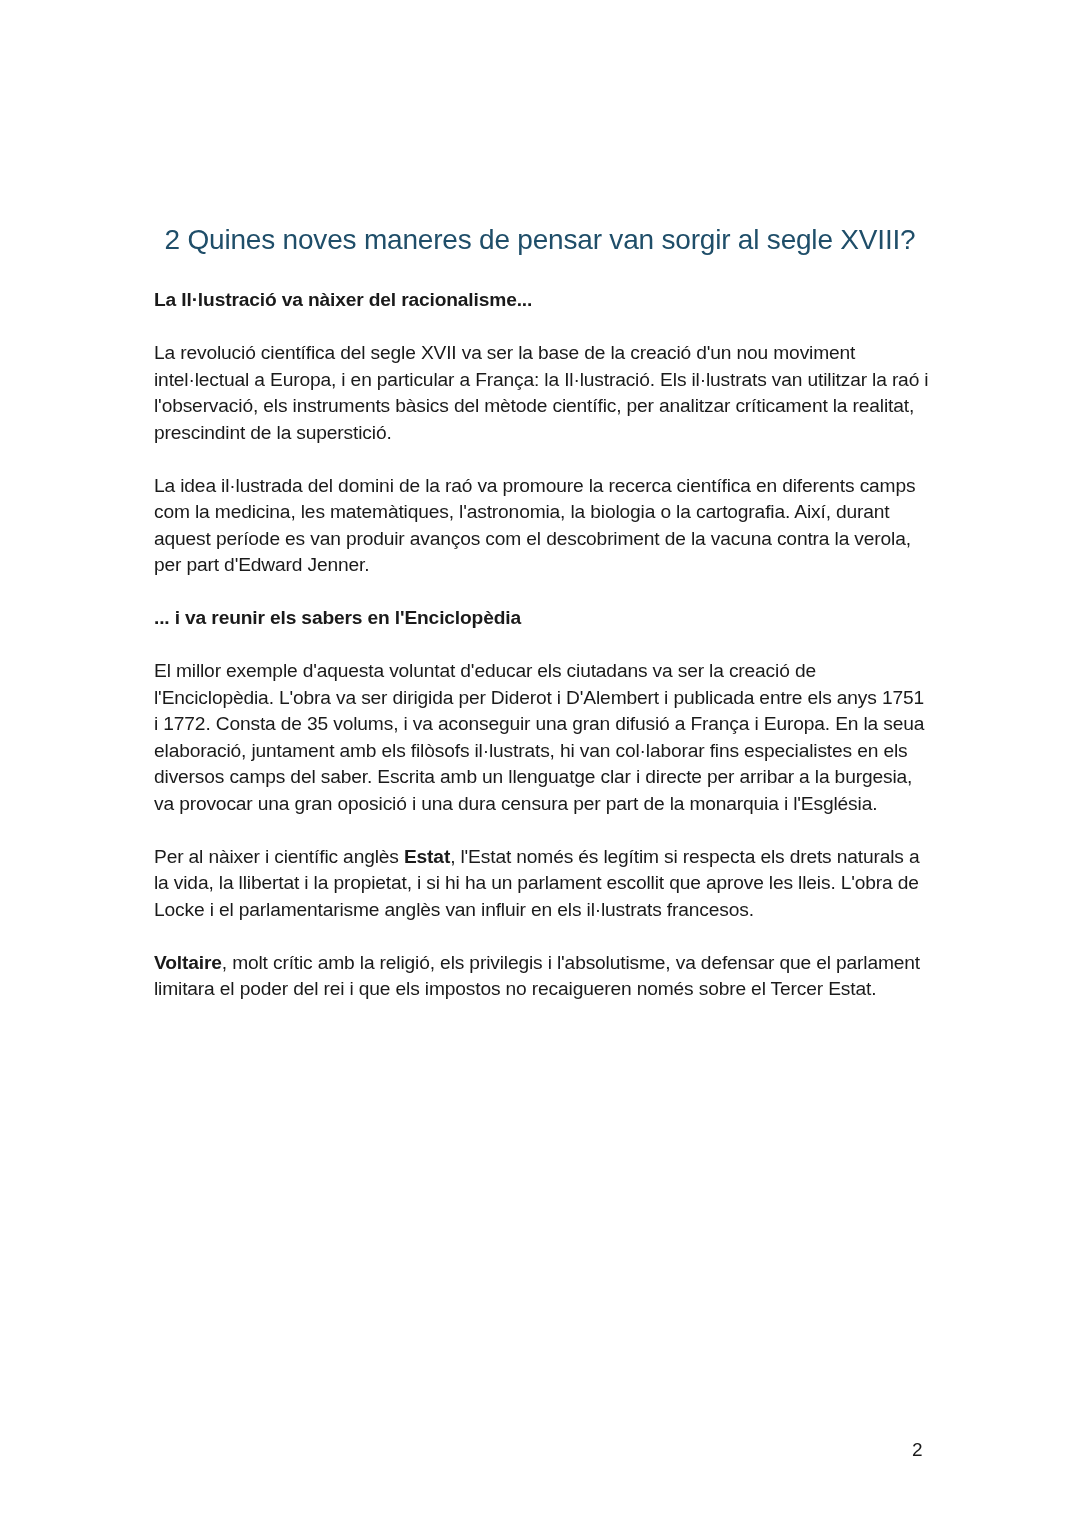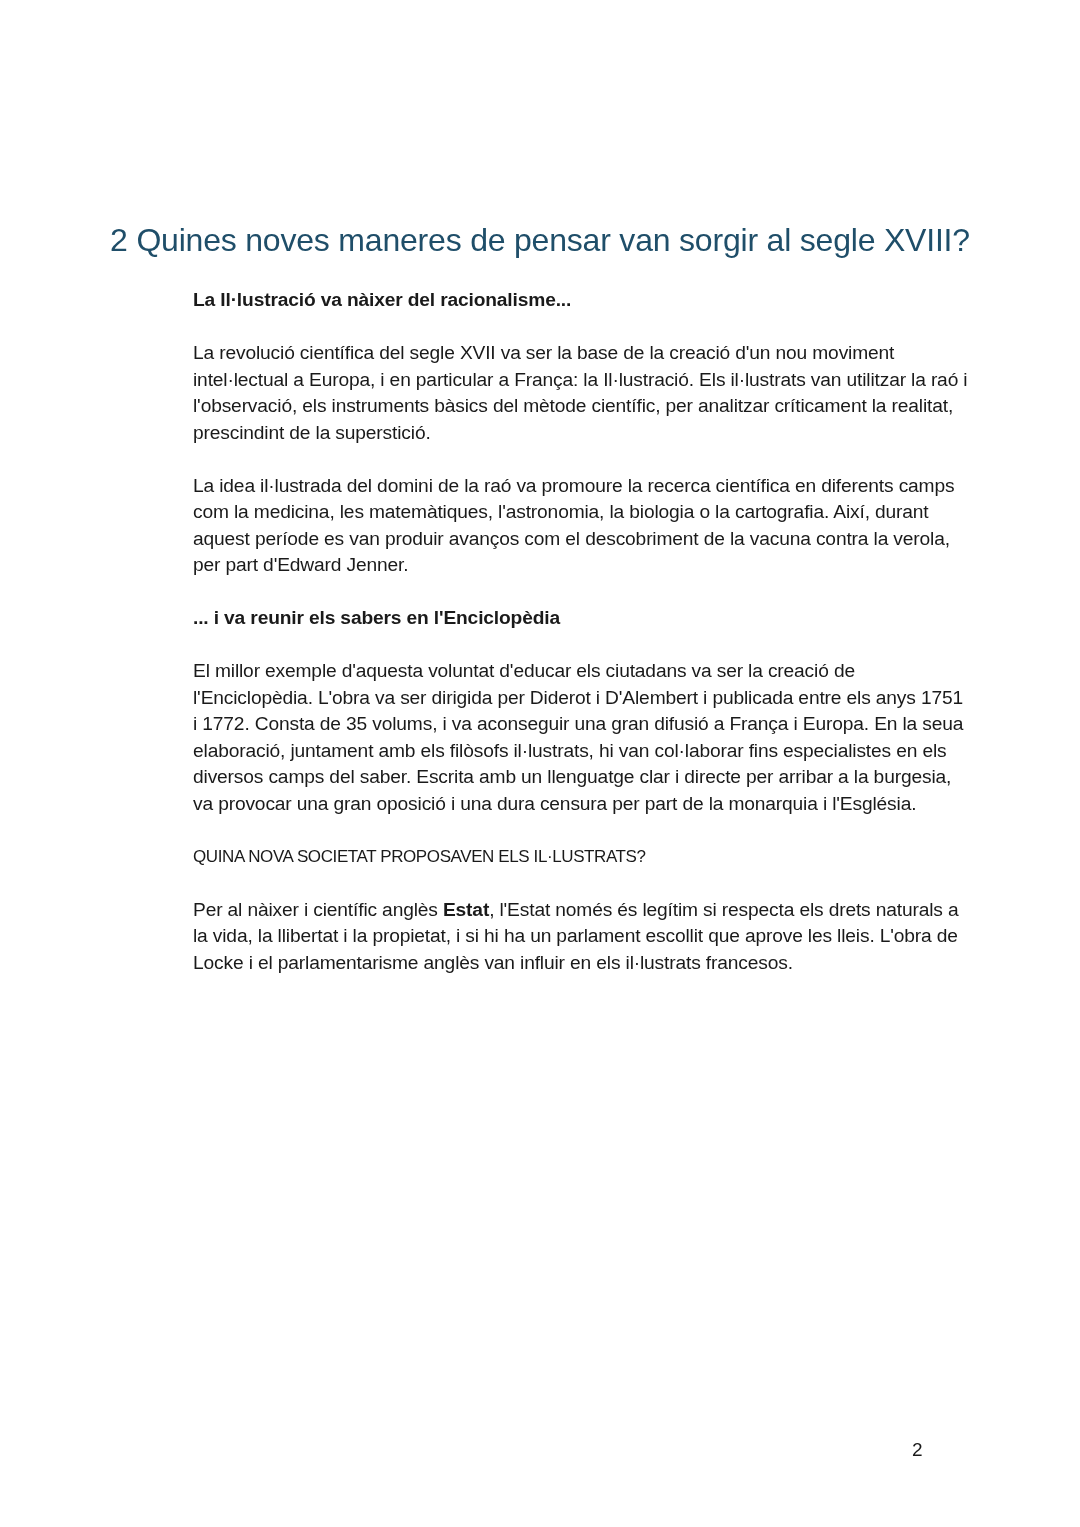--- a/index.html
+++ b/index.html
@@ -20,36 +20,35 @@
       left: 0; top: 0;
       width: 1080px;
       height: 1527px;
     }
     .title {
       position: absolute;
       left: 0;
       width: 1080px;
       top: 222px;
       text-align: center;
-      font-size: 32px;
+      font-size: 28px;
       line-height: 36px;
       color: #1f4e69;
       font-weight: normal;
       margin: 0;
       letter-spacing: -0.2px;
     }
     .content {
       position: absolute;
       left: 154px;
       top: 287px;
       width: 775px;
       font-size: 19.2px;
       line-height: 26.5px;
       letter-spacing: -0.15px;
-      margin-left: 39px;
     }
     .content p {
       margin: 0 0 26.5px 0;
     }
     .subhead {
       font-weight: bold;
     }
     .caps {
       font-size: 17px;
       letter-spacing: -0.4px;
@@ -71,21 +70,21 @@
   <h1 class="title">2 Quines noves maneres de pensar van sorgir al segle XVIII?</h1>
 
   <div class="content">
     <p class="subhead">La Il·lustració va nàixer del racionalisme...</p>
     <p>La revolució científica del segle XVII va ser la base de la creació d'un nou moviment intel·lectual a Europa, i en particular a França: la Il·lustració. Els il·lustrats van utilitzar la raó i l'observació, els instruments bàsics del mètode científic, per analitzar críticament la realitat, prescindint de la superstició.</p>
     <p>La idea il·lustrada del domini de la raó va promoure la recerca científica en diferents camps com la medicina, les matemàtiques, l'astronomia, la biologia o la cartografia. Així, durant aquest període es van produir avanços com el descobriment de la vacuna contra la verola, per part d'Edward Jenner.</p>
 
     <p class="subhead">... i va reunir els sabers en l'Enciclopèdia</p>
     <p>El millor exemple d'aquesta voluntat d'educar els ciutadans va ser la creació de l'Enciclopèdia. L'obra va ser dirigida per Diderot i D'Alembert i publicada entre els anys 1751 i 1772. Consta de 35 volums, i va aconseguir una gran difusió a França i Europa. En la seua elaboració, juntament amb els filòsofs il·lustrats, hi van col·laborar fins especialistes en els diversos camps del saber. Escrita amb un llenguatge clar i directe per arribar a la burgesia, va provocar una gran oposició i una dura censura per part de la monarquia i l'Església.</p>
 
-    <p class="caps">QUINA NOVA SOCIETAT PROPOSAVEN ELS IL·LUSTRATS?</p>
 
     <p><span>Per al nàixer i científic anglès </span><b>Estat</b><span>, l'Estat només és legítim si respecta els drets naturals a la vida, la llibertat i la propietat, i si hi ha un parlament escollit que aprove les lleis. L'obra de Locke i el parlamentarisme anglès van influir en els il·lustrats francesos.</span></p>
 
+    <p><b>Voltaire</b><span>, molt crític amb la religió, els privilegis i l'absolutisme, va defensar que el parlament limitara el poder del rei i que els impostos no recaigueren només sobre el Tercer Estat.</span></p>
 
   </div>
 
   <div class="page-number">2</div>
 </div>
 
 </body></html>

